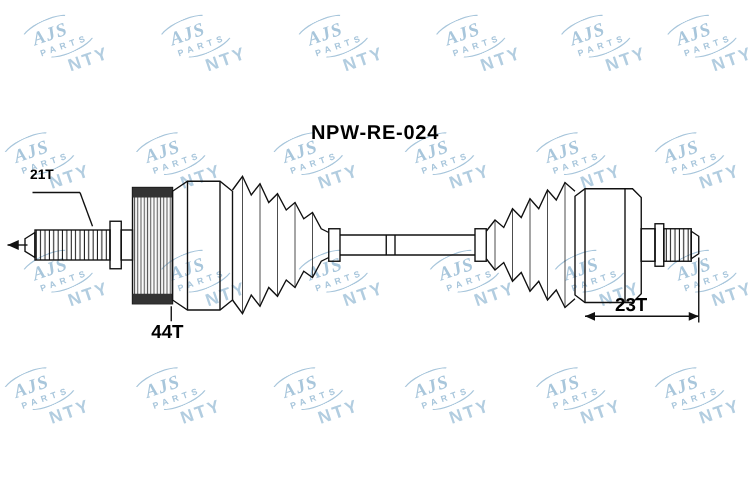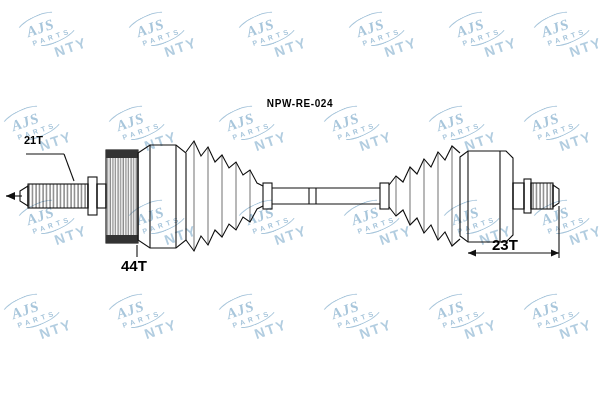--- a/index.html
+++ b/index.html
@@ -20,21 +20,21 @@
   .wm-ajs::after{content:"";position:absolute;left:5px;bottom:-3px;width:42px;height:14px;
         border:1.4px solid transparent;border-bottom-color:currentColor;border-radius:50%;
         transform:rotate(-6deg);}
   .wm-nty{font-family:"Liberation Sans",sans-serif;font-weight:bold;font-size:14px;
         letter-spacing:2px;margin:4px 0 0 20px;}
   
   #drawing{position:absolute;left:0;top:0;z-index:1;}
   
   .txt{position:absolute;z-index:2;color:#000;font-weight:bold;}
   #part-number{top:98px;left:50%;transform:translateX(-50%);
-        font-size:10px;letter-spacing:.6px;white-space:nowrap;}
+        font-size:16px;letter-spacing:.6px;white-space:nowrap;}
   #label21{left:24px;top:134px;font-size:11px;}
   #label44{left:121px;top:257px;font-size:15px;}
   #label23{left:492px;top:236px;font-size:15px;}
 </style>
 </head>
 <body>
 
 <div class="stage">
 
   <div id="wm-layer">

